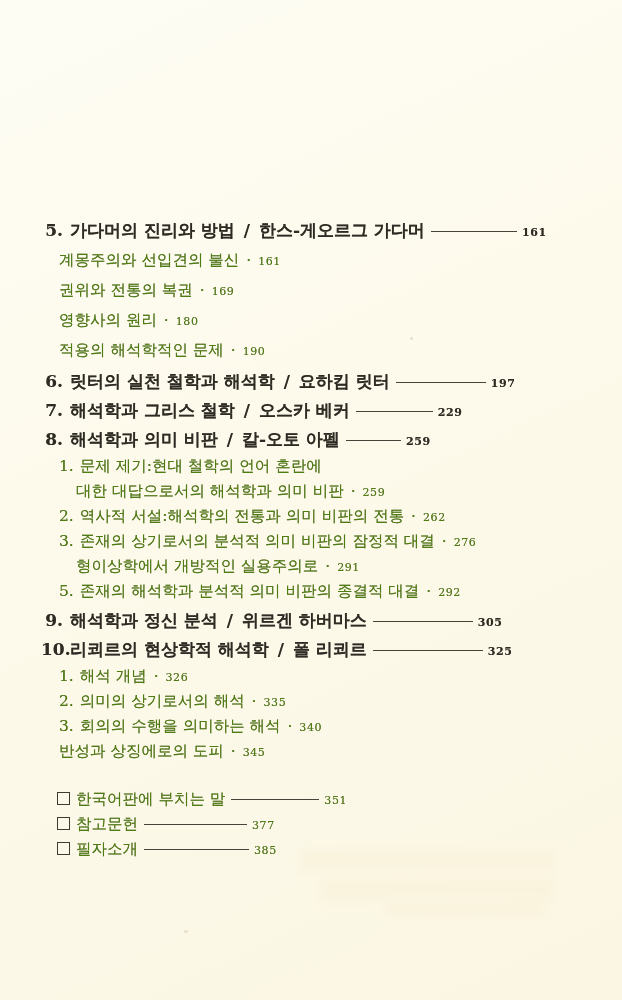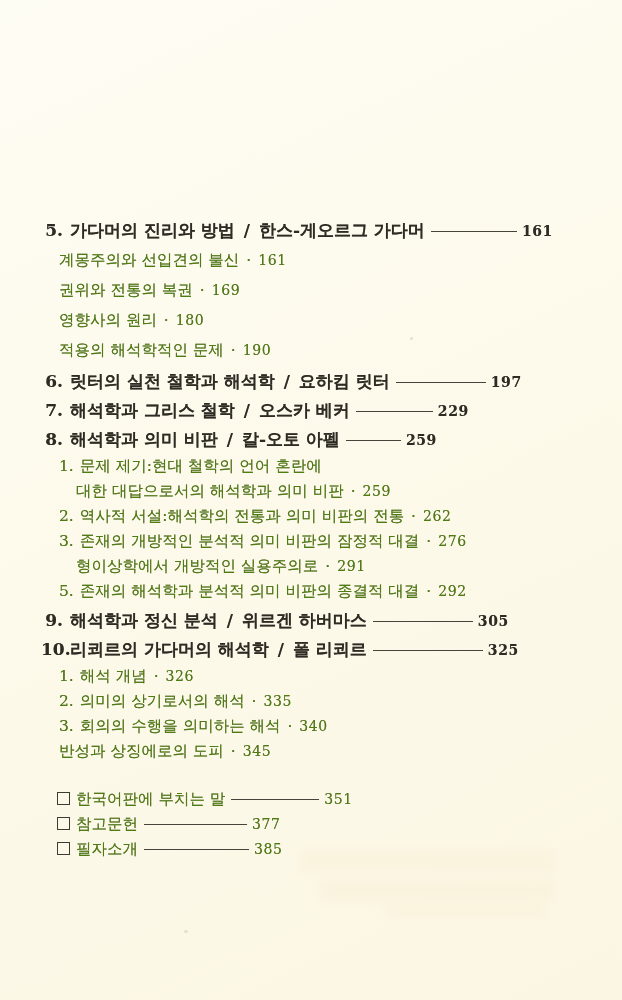--- a/index.html
+++ b/index.html
@@ -15,21 +15,21 @@
   .row.ch{margin-top:4px;margin-bottom:2px;font-size:17px;font-weight:bold;color:#2e2b24}
   .row.ch.first{margin-top:0}
   .row.sub{padding-left:18px}
   .row.sub.tall{height:30px;line-height:30px}
   .row.sub.cont{padding-left:35px}
   .num{display:inline-block;width:22px;text-align:right;margin-right:7px}
   .snum{display:inline-block;margin-right:6px}
   .slash{margin:0 3px;font-weight:bold}
   .leader{display:inline-block;border-top:1.2px solid #46433a;height:0;
           vertical-align:4px;margin:0 5px 0 6px}
-  .pg{font-size:14px;letter-spacing:.6px}
+  .pg{font-size:11px;letter-spacing:.6px}
   .sep{margin:0 2px}
   .apx{margin-top:23px}
   .apx .row{padding-left:16px}
   .cbox{display:inline-block;width:11px;height:11px;border:1.5px solid #3e3b33;
         background:transparent;margin-right:6px;vertical-align:-1px}
   .ghost{position:absolute;background:#f8f1d9;opacity:.55;filter:blur(4px);
          border-radius:3px;z-index:1}
   .speck{position:absolute;border-radius:50%;background:#cfc7ab;opacity:.5;z-index:1}
 </style>
 </head>
@@ -47,25 +47,25 @@
       <div class="row sub tall"><span class="stxt">계몽주의와 선입견의 불신</span><span class="sep"> · </span><span class="pg">161</span></div>
       <div class="row sub tall"><span class="stxt">권위와 전통의 복권</span><span class="sep"> · </span><span class="pg">169</span></div>
       <div class="row sub tall"><span class="stxt">영향사의 원리</span><span class="sep"> · </span><span class="pg">180</span></div>
       <div class="row sub tall"><span class="stxt">적용의 해석학적인 문제</span><span class="sep"> · </span><span class="pg">190</span></div>
       <div class="row ch"><span class="num">6.</span><span class="ttl">릿터의 실천 철학과 해석학</span><span class="slash"> / </span><span class="ttl">요하킴 릿터</span><span class="leader" style="width: 90px;"></span><span class="pg">197</span></div>
       <div class="row ch"><span class="num">7.</span><span class="ttl">해석학과 그리스 철학</span><span class="slash"> / </span><span class="ttl">오스카 베커</span><span class="leader" style="width: 77px;"></span><span class="pg">229</span></div>
       <div class="row ch"><span class="num">8.</span><span class="ttl">해석학과 의미 비판</span><span class="slash"> / </span><span class="ttl">칼-오토 아펠</span><span class="leader" style="width: 55px;"></span><span class="pg">259</span></div>
       <div class="row sub"><span class="snum">1.</span><span class="stxt">문제 제기:현대 철학의 언어 혼란에</span></div>
       <div class="row sub cont"><span class="stxt">대한 대답으로서의 해석학과 의미 비판</span><span class="sep"> · </span><span class="pg">259</span></div>
       <div class="row sub"><span class="snum">2.</span><span class="stxt">역사적 서설:해석학의 전통과 의미 비판의 전통</span><span class="sep"> · </span><span class="pg">262</span></div>
-      <div class="row sub"><span class="snum">3.</span><span class="stxt">존재의 개방적인 분석적 의미 비판의 잠정적 대결</span><span class="sep"> · </span><span class="pg">276</span></div>
+      <div class="row sub"><span class="snum">3.</span><span class="stxt">존재의 상기로서의 분석적 의미 비판의 잠정적 대결</span><span class="sep"> · </span><span class="pg">276</span></div>
       <div class="row sub cont"><span class="stxt">형이상학에서 개방적인 실용주의로</span><span class="sep"> · </span><span class="pg">291</span></div>
       <div class="row sub"><span class="snum">5.</span><span class="stxt">존재의 해석학과 분석적 의미 비판의 종결적 대결</span><span class="sep"> · </span><span class="pg">292</span></div>
       <div class="row ch"><span class="num">9.</span><span class="ttl">해석학과 정신 분석</span><span class="slash"> / </span><span class="ttl">위르겐 하버마스</span><span class="leader" style="width: 100px;"></span><span class="pg">305</span></div>
-      <div class="row ch"><span class="num">10.</span><span class="ttl">리쾨르의 가다머의 해석학</span><span class="slash"> / </span><span class="ttl">폴 리쾨르</span><span class="leader" style="width: 110px;"></span><span class="pg">325</span></div>
+      <div class="row ch"><span class="num">10.</span><span class="ttl">리쾨르의 현상학적 해석학</span><span class="slash"> / </span><span class="ttl">폴 리쾨르</span><span class="leader" style="width: 110px;"></span><span class="pg">325</span></div>
       <div class="row sub"><span class="snum">1.</span><span class="stxt">해석 개념</span><span class="sep"> · </span><span class="pg">326</span></div>
       <div class="row sub"><span class="snum">2.</span><span class="stxt">의미의 상기로서의 해석</span><span class="sep"> · </span><span class="pg">335</span></div>
       <div class="row sub"><span class="snum">3.</span><span class="stxt">회의의 수행을 의미하는 해석</span><span class="sep"> · </span><span class="pg">340</span></div>
       <div class="row sub"><span class="stxt">반성과 상징에로의 도피</span><span class="sep"> · </span><span class="pg">345</span></div>
     </div>
   <div class="apx">
       <div class="row"><span class="cbox"></span><span class="ttl">한국어판에 부치는 말</span><span class="leader" style="width: 88px;"></span><span class="pg">351</span></div>
       <div class="row"><span class="cbox"></span><span class="ttl">참고문헌</span><span class="leader" style="width: 103px;"></span><span class="pg">377</span></div>
       <div class="row"><span class="cbox"></span><span class="ttl">필자소개</span><span class="leader" style="width: 105px;"></span><span class="pg">385</span></div>
     </div>

